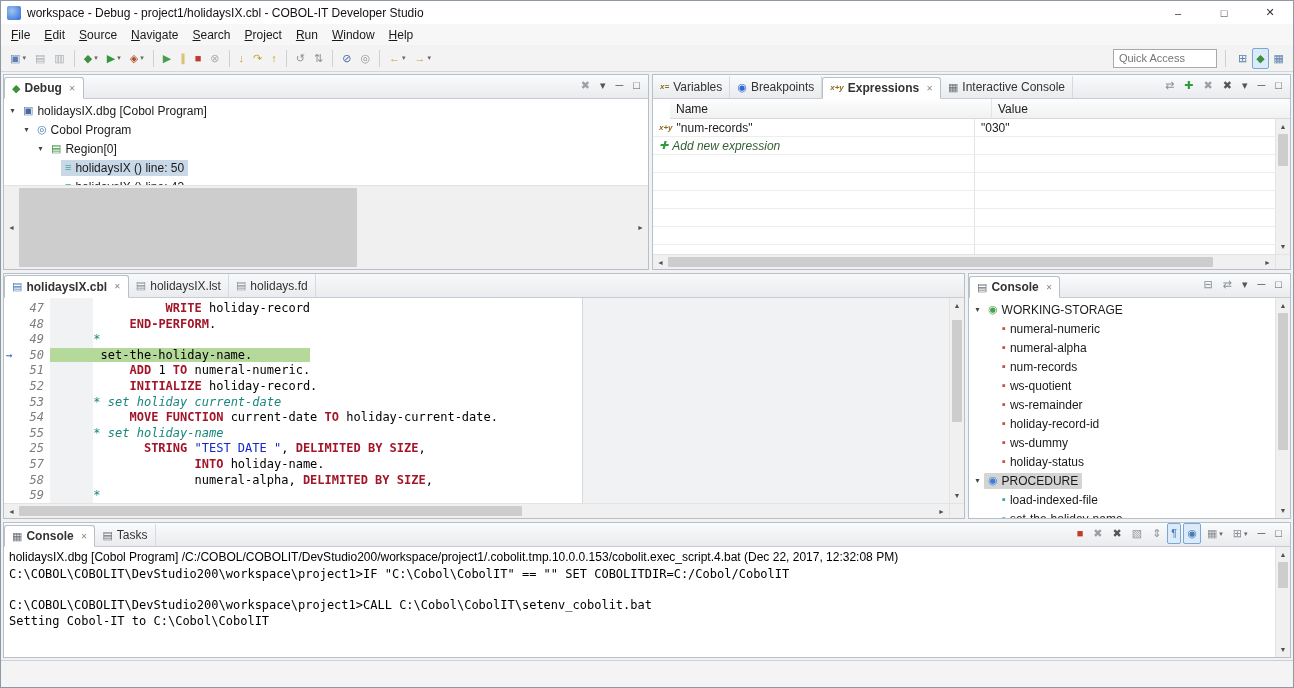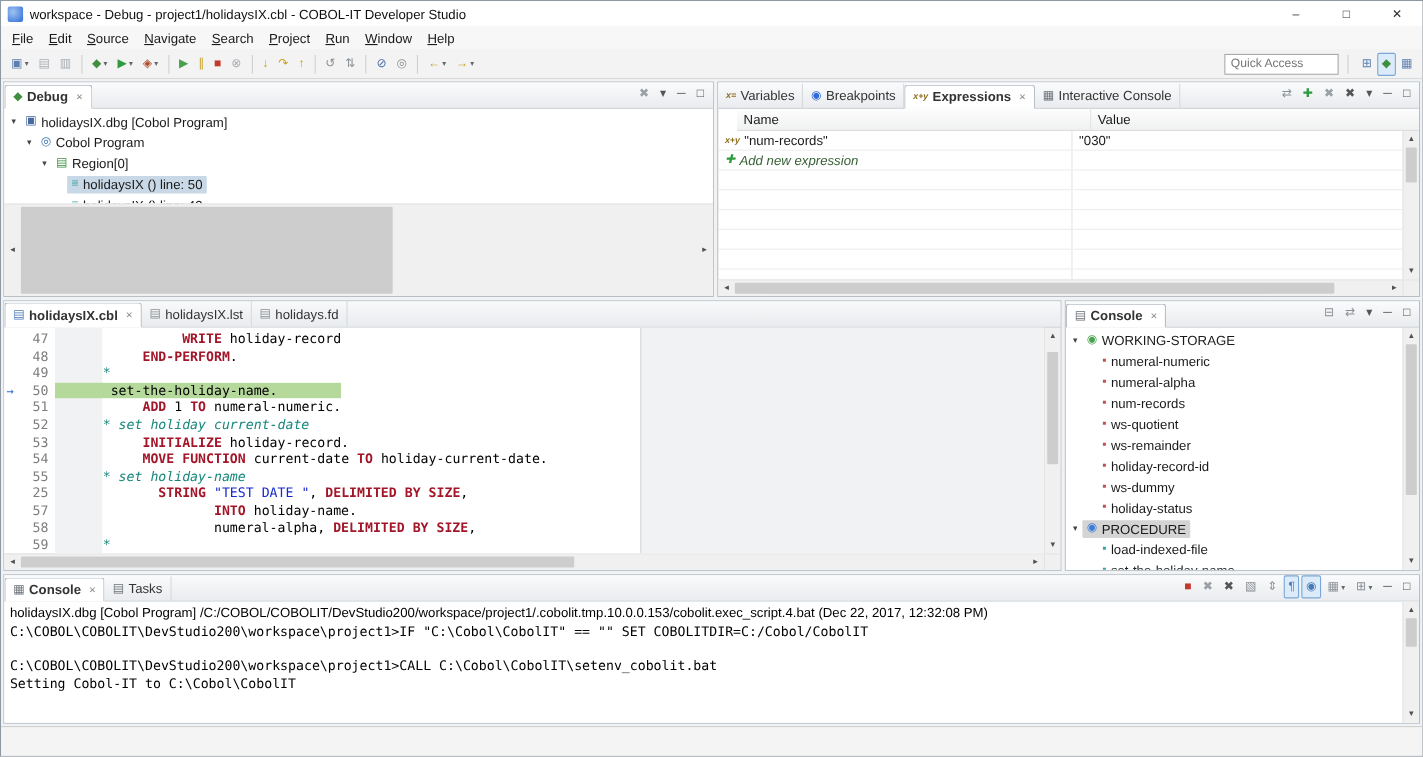--- a/index.html
+++ b/index.html
@@ -81,21 +81,21 @@
   .vscroll .sthumb{position:absolute;left:2px;right:2px;background:#cdcdcd;border-radius:1px;}
   .hscroll .sthumb{position:absolute;top:2px;bottom:2px;background:#cdcdcd;border-radius:1px;}
 
   
   .etabs{flex:0 0 24px;background:linear-gradient(#f8f9fa,#e9ebee);border-bottom:1px solid #c6ccd2;display:flex;align-items:flex-end;}
   .etabs .vtab{height:23px;}
   .ebody{flex:1;display:flex;min-height:0;}
   .eview{flex:1;display:flex;min-width:0;font-family:"DejaVu Sans Mono","Liberation Mono",monospace;font-size:12px;line-height:15.6px;background:#fff;}
   .gut-ann{flex:0 0 16px;background:#fff;padding-top:3px;}
   .gut-num{flex:0 0 30px;background:#fff;color:#7d7d7d;text-align:right;padding:3px 6px 0 0;}
-  .gl{height:15.6px;}
+  .gl{height:15.6px;font-style:italic;}
   .ip-arrow{color:#2f6bd8;font-size:11px;padding-left:2px;}
   .codearea{flex:1;position:relative;overflow:hidden;background:#fff;}
   .stripe-left{position:absolute;top:0;bottom:0;left:0;width:6ch;background:#f1f2f3;}
   .stripe-right{position:absolute;top:0;bottom:0;left:73.6ch;right:0;background:#f1f2f3;border-left:1px solid #d8d8d8;}
   .codelines{position:relative;padding-top:3px;}
   .cline{height:15.6px;white-space:pre;}
   .lc{position:relative;}
   .curbg{background:#b5d89b;}
   .tok-k{color:#a31528;font-weight:bold;}
   .tok-p{color:#000;}
@@ -470,22 +470,22 @@
               </div>
             <div class="codearea">
               <div class="stripe-left"></div>
               <div class="stripe-right"></div>
               <div class="codelines" id="code-lines">
                   <div class="cline"><span class="lc"><span class="tok-p">                </span><span class="tok-k">WRITE</span><span class="tok-p"> holiday-record</span></span></div>
                   <div class="cline"><span class="lc"><span class="tok-p">           </span><span class="tok-k">END-PERFORM</span><span class="tok-p">.</span></span></div>
                   <div class="cline"><span class="lc"><span class="tok-c">      *</span></span></div>
                   <div class="cline"><span class="lc curbg"><span class="tok-p">       set-the-holiday-name.        </span></span></div>
                   <div class="cline"><span class="lc"><span class="tok-p">           </span><span class="tok-k">ADD</span><span class="tok-p"> 1 </span><span class="tok-k">TO</span><span class="tok-p"> numeral-numeric.</span></span></div>
+                  <div class="cline"><span class="lc"><span class="tok-p">           </span><span class="tok-k">INITIALIZE</span><span class="tok-p"> holiday-record.</span></span></div>
                   <div class="cline"><span class="lc"><span class="tok-p">      </span><span class="tok-c">* set holiday current-date</span></span></div>
-                  <div class="cline"><span class="lc"><span class="tok-p">           </span><span class="tok-k">INITIALIZE</span><span class="tok-p"> holiday-record.</span></span></div>
                   <div class="cline"><span class="lc"><span class="tok-p">           </span><span class="tok-k">MOVE</span><span class="tok-p"> </span><span class="tok-k">FUNCTION</span><span class="tok-p"> current-date </span><span class="tok-k">TO</span><span class="tok-p"> holiday-current-date.</span></span></div>
                   <div class="cline"><span class="lc"><span class="tok-p">      </span><span class="tok-c">* set holiday-name</span></span></div>
                   <div class="cline"><span class="lc"><span class="tok-p">             </span><span class="tok-k">STRING</span><span class="tok-p"> </span><span class="tok-s">"TEST DATE "</span><span class="tok-p">, </span><span class="tok-k">DELIMITED BY SIZE</span><span class="tok-p">,</span></span></div>
                   <div class="cline"><span class="lc"><span class="tok-p">                    </span><span class="tok-k">INTO</span><span class="tok-p"> holiday-name.</span></span></div>
                   <div class="cline"><span class="lc"><span class="tok-p">                    numeral-alpha, </span><span class="tok-k">DELIMITED BY SIZE</span><span class="tok-p">,</span></span></div>
                   <div class="cline"><span class="lc"><span class="tok-c">      *</span></span></div>
                 </div>
             </div>
           </div>
           <div class="vscroll">

